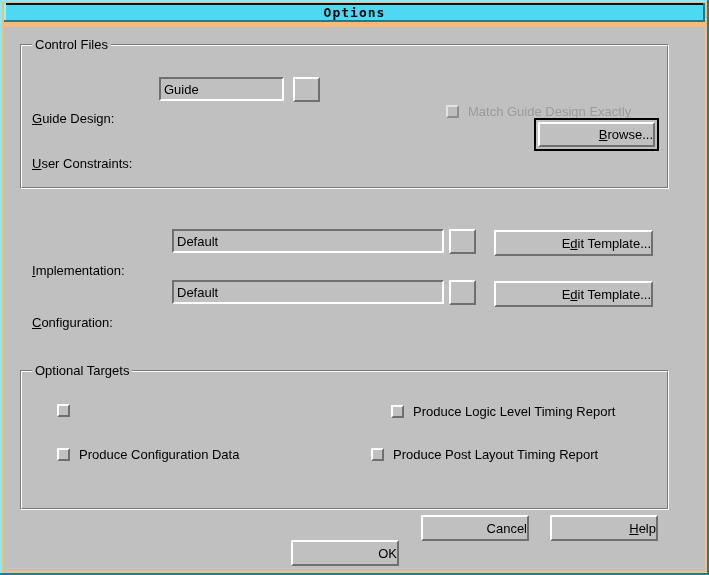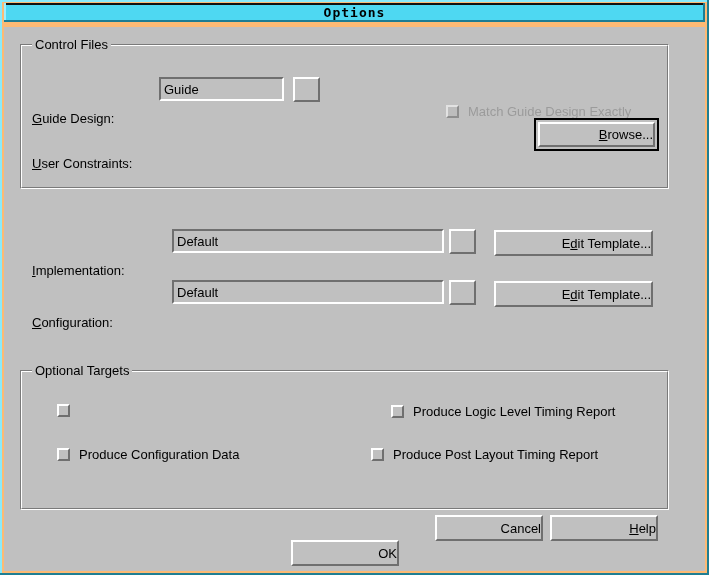--- a/index.html
+++ b/index.html
@@ -298,21 +298,21 @@
     </div>
 
     <div class="checkbox-row" style="left:344px; top:420px;margin-left:23px;">
       <span class="cb-box"></span>
       <span class="cb-label">Produce Post Layout Timing Report</span>
     </div>
 
     <div class="btn" style="left:287px; top:488px; width:108px; height:26px;margin-top:25px;">
       <span>OK</span>
     </div>
-    <div class="btn" style="left:417px; top:488px; width:108px; height:26px;margin-left:14px;">
+    <div class="btn" style="left:417px; top:488px; width:108px; height:26px;">
       <span>Cancel</span>
     </div>
     <div class="btn" style="left:546px; top:488px; width:108px; height:26px;">
       <span><u>H</u><span>elp</span></span>
     </div>
 
   </div>
 </div>
 
 </body></html>

